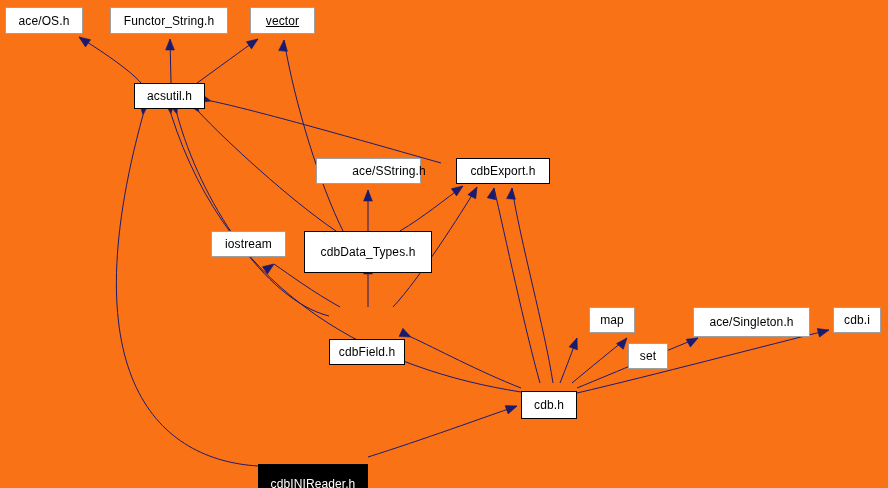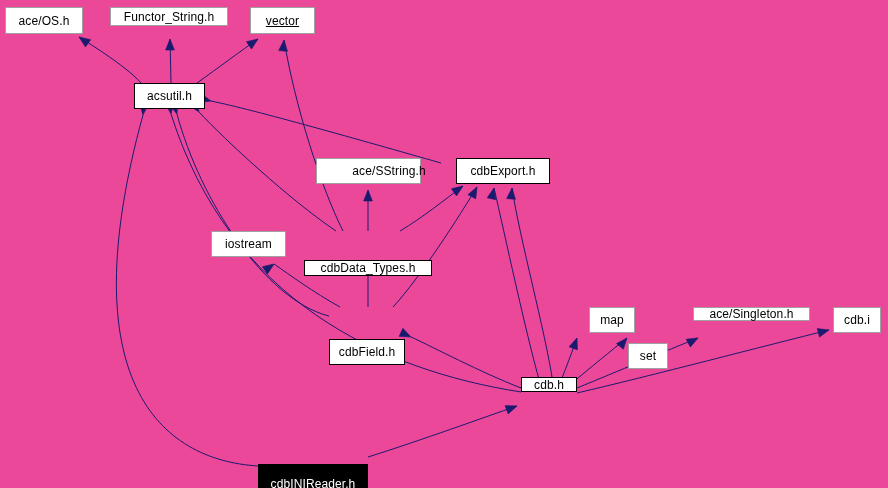--- a/index.html
+++ b/index.html
@@ -7,21 +7,21 @@
     padding: 0;
     background: #ffffff;
   }
   body {
     font-family: "Liberation Sans", sans-serif;
   }
   #graph-canvas {
     position: relative;
     width: 888px;
     height: 488px;
-    background: #ec4899;
+    background: #f97316;
     overflow: hidden;
   }
   #edge-layer {
     position: absolute;
     left: 0;
     top: 0;
     width: 888px;
     height: 488px;
   }
   .edge-path {
@@ -115,57 +115,57 @@
         <polygon class="edge-head" points="0,0 -11,4.4 -11,-4.4" transform="translate(698,338) rotate(332)"></polygon>
         <polygon class="edge-head" points="0,0 -11,4.4 -11,-4.4" transform="translate(829,330) rotate(345)"></polygon>
         <polygon class="edge-head" points="0,0 -11,4.4 -11,-4.4" transform="translate(517,406) rotate(340)"></polygon>
       </g>
   </svg>
 
   <div id="node-layer">
       <div class="node" style="left: 5px; top: 7px; width: 78px; height: 27px;">
         <span class="node-label">ace/OS.h</span>
       </div>
-      <div class="node" style="left: 110px; top: 7px; width: 118px; height: 19px;">
+      <div class="node" style="left: 110px; top: 7px; width: 118px; height: 27px;">
         <span class="node-label">Functor_String.h</span>
       </div>
       <div class="node" style="left: 250px; top: 7px; width: 65px; height: 27px; text-decoration: underline;">
         <span class="node-label">vector</span>
       </div>
       <div class="node solid" style="left: 134px; top: 83px; width: 71px; height: 26px;">
         <span class="node-label">acsutil.h</span>
       </div>
       <div class="node" style="left: 316px; top: 158px; width: 105px; height: 26px; padding-left: 41px;">
         <span class="node-label">ace/SString.h</span>
       </div>
       <div class="node solid" style="left: 456px; top: 158px; width: 94px; height: 26px; text-align: center;">
         <span class="node-label">cdbExport.h</span>
       </div>
       <div class="node" style="left: 211px; top: 231px; width: 75px; height: 26px;">
         <span class="node-label">iostream</span>
       </div>
-      <div class="node solid" style="left: 304px; top: 231px; width: 128px; height: 16px; margin-top: 29px;">
+      <div class="node solid" style="left: 304px; top: 231px; width: 128px; height: 42px;">
         <span class="node-label">cdbData_Types.h</span>
       </div>
       <div class="node solid" style="left: 329px; top: 307px; width: 76px; height: 26px; margin-top: 32px;">
         <span class="node-label">cdbField.h</span>
       </div>
       <div class="node" style="left: 557px; top: 307px; width: 46px; height: 26px; margin-left: 32px;">
         <span class="node-label">map</span>
       </div>
       <div class="node" style="left: 628px; top: 307px; width: 40px; height: 26px; margin-top: 36px;">
         <span class="node-label">set</span>
       </div>
-      <div class="node" style="left: 693px; top: 307px; width: 117px; height: 14px;">
+      <div class="node" style="left: 693px; top: 307px; width: 117px; height: 30px;">
         <span class="node-label">ace/Singleton.h</span>
       </div>
       <div class="node" style="left: 833px; top: 307px; width: 48px; height: 26px;">
         <span class="node-label">cdb.i</span>
       </div>
-      <div class="node solid" style="left: 521px; top: 377px; width: 56px; height: 15px;">
+      <div class="node solid" style="left: 521px; top: 391px; width: 56px; height: 28px;">
         <span class="node-label">cdb.h</span>
       </div>
       <div class="node root" style="left: 258px; top: 464px; width: 110px; height: 40px;">
         <span class="node-label">cdbINIReader.h</span>
       </div>
     </div>
 
 </div>
 
 </body></html>

